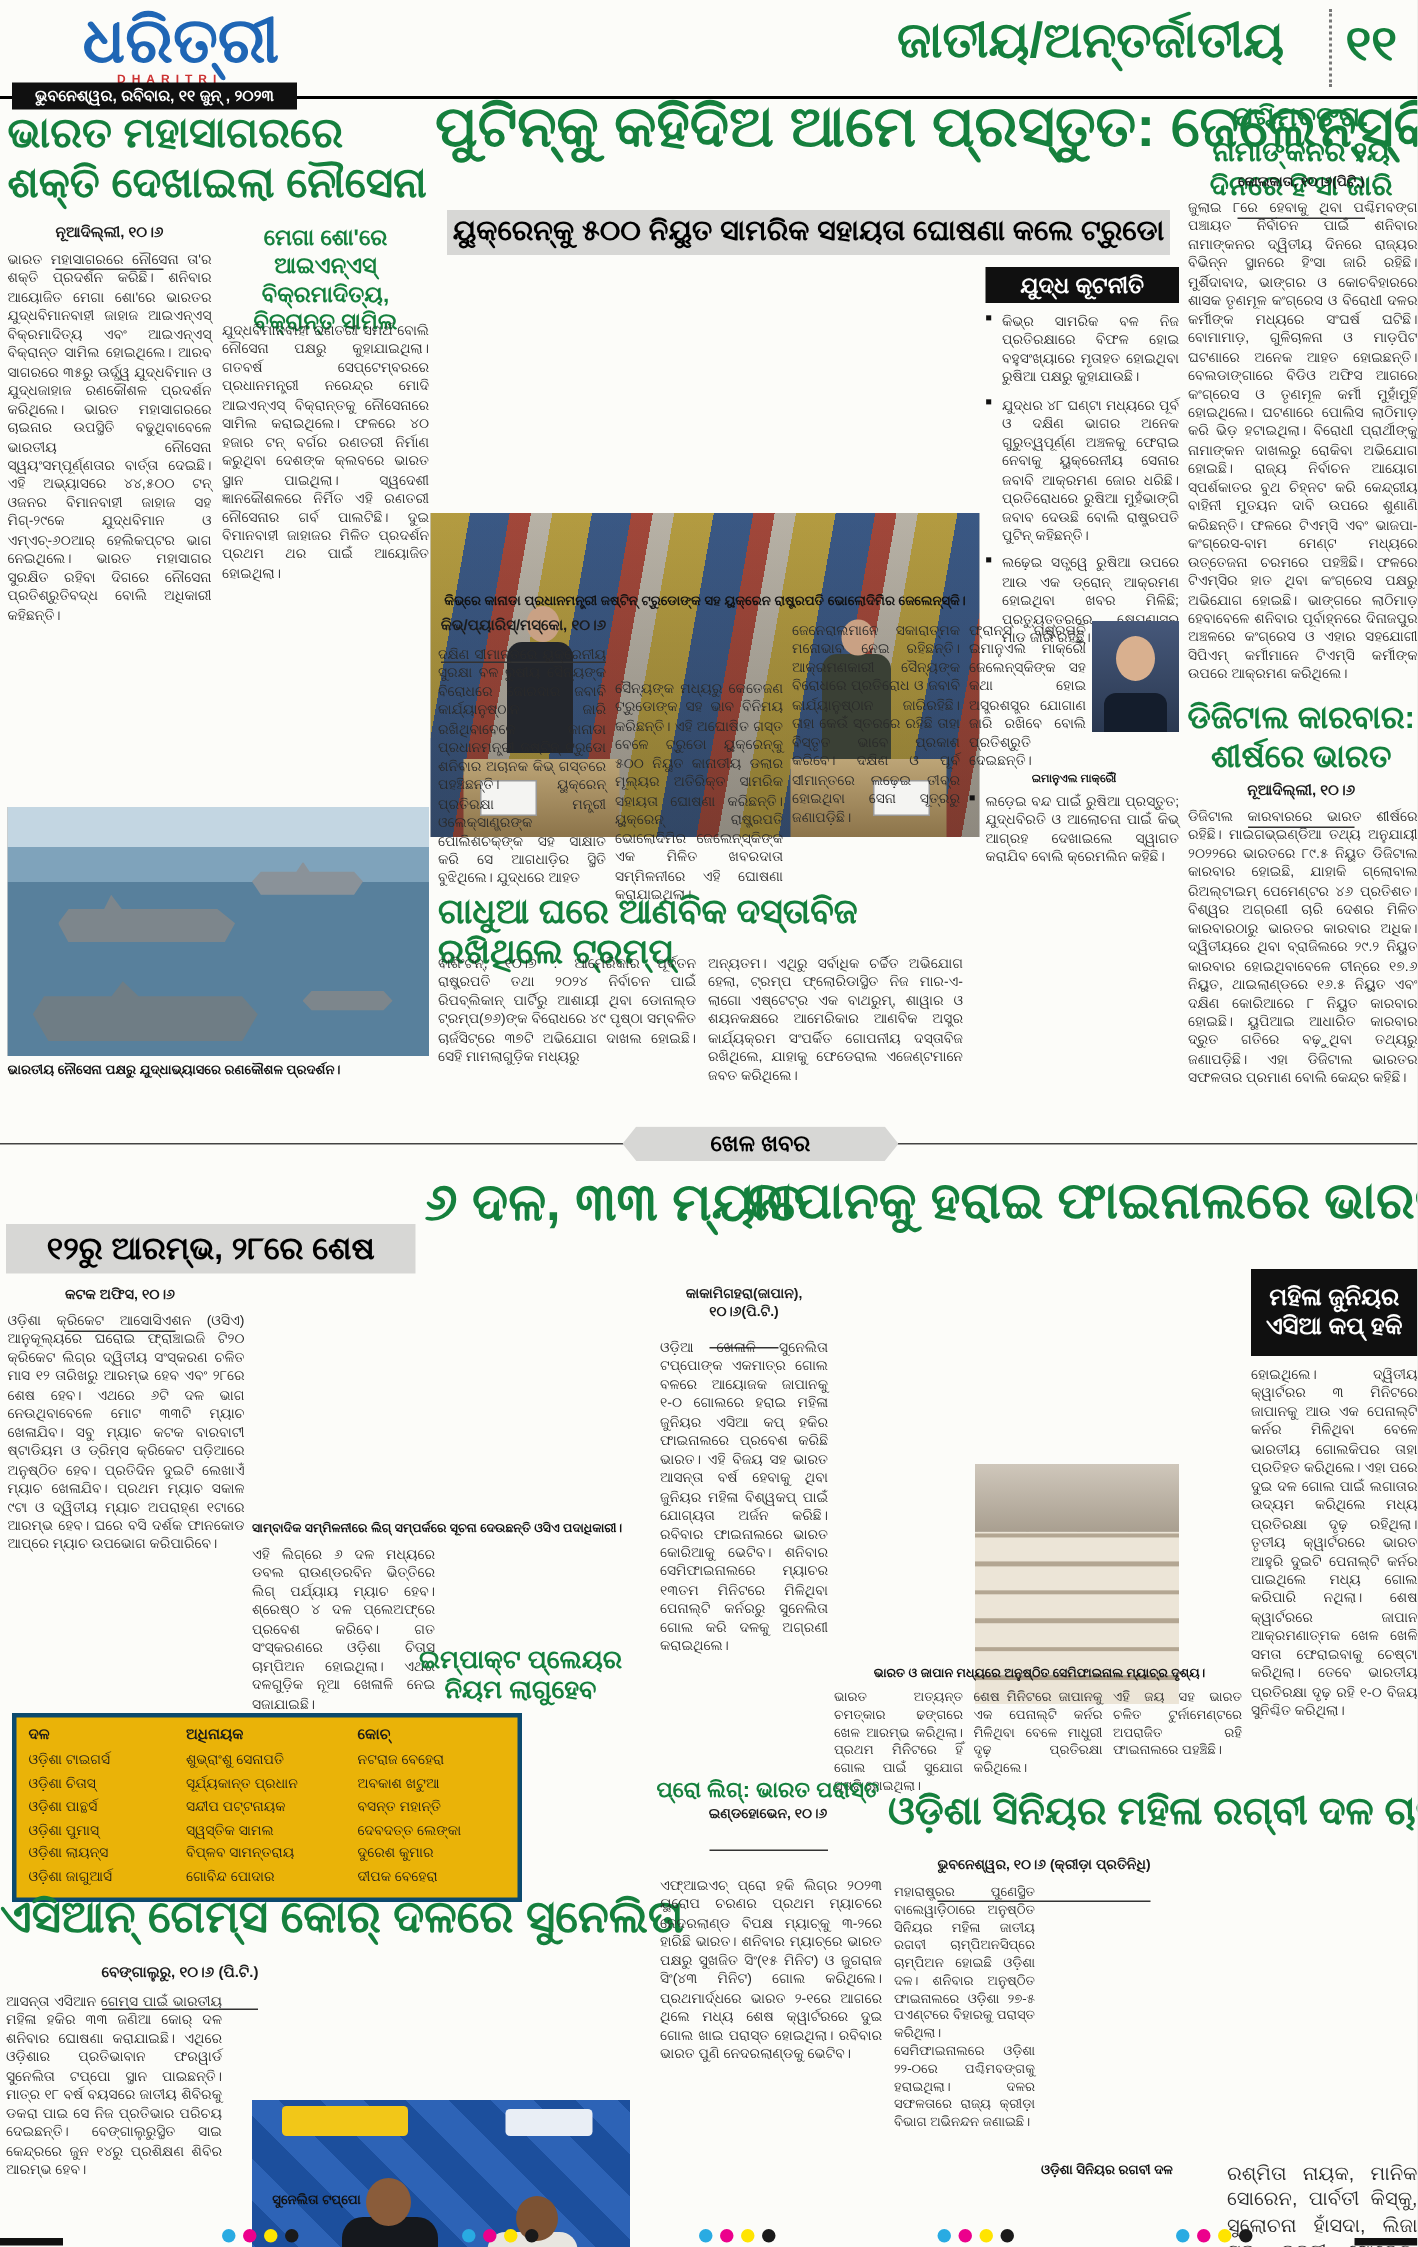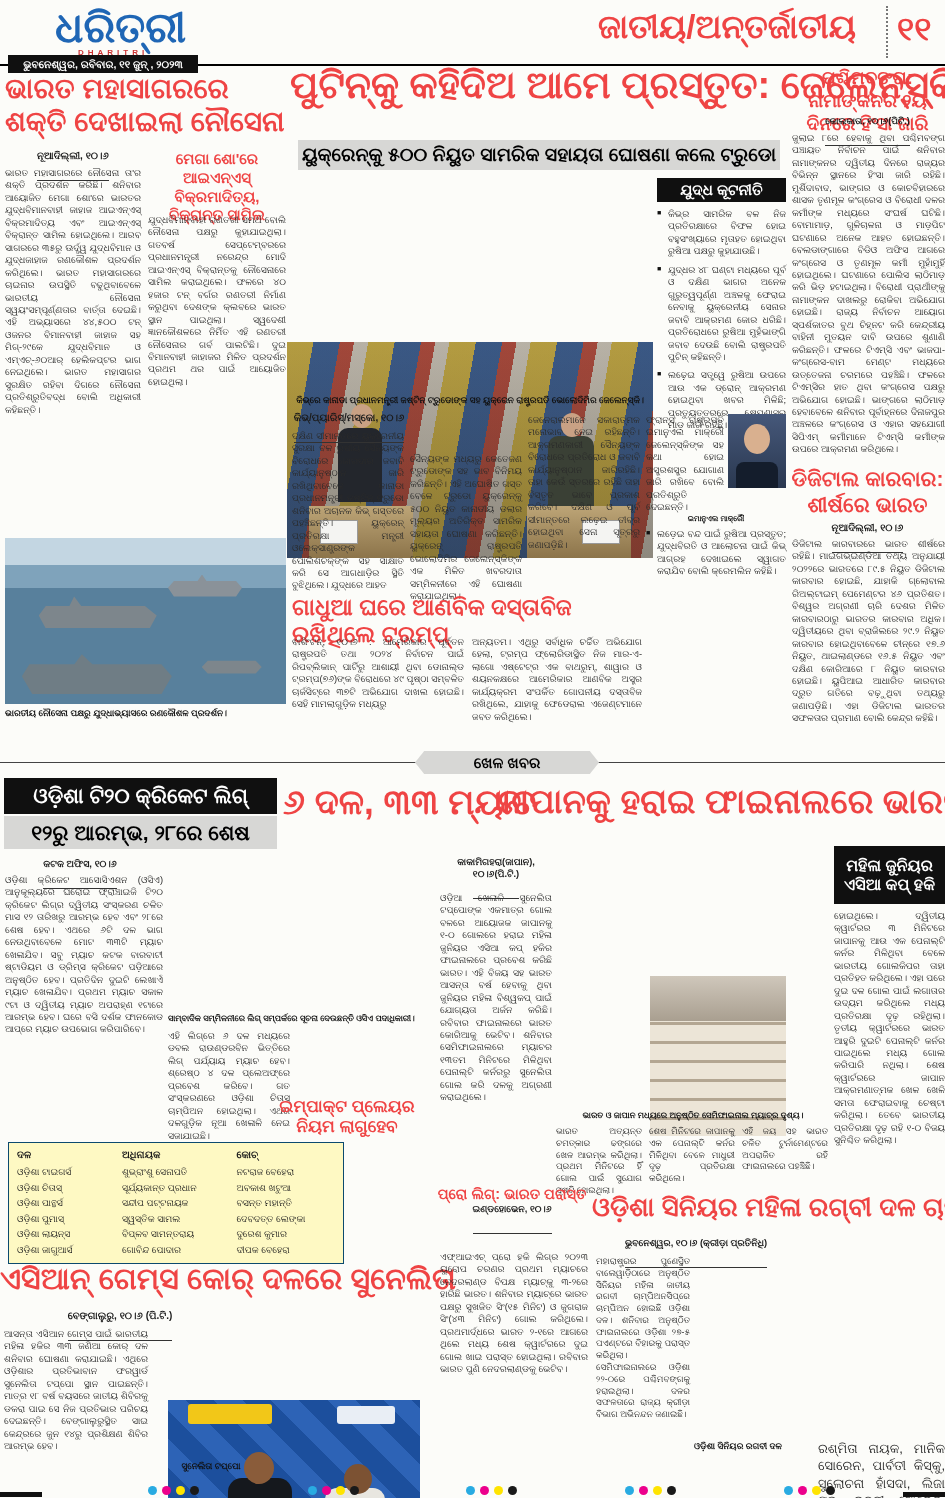--- a/index.html
+++ b/index.html
@@ -1,30 +1,30 @@
 <!DOCTYPE html>
 <html><head>
 <meta charset="utf-8">
 <style>
   html,body{margin:0;padding:0;background:#e8e8e4;}
   .page{position:relative;width:945px;height:1498px;margin:0 auto;background:#fcfcf9;
         font-family:"Liberation Sans","DejaVu Sans",sans-serif;color:#1b1b1b;overflow:hidden;}
   .abs{position:absolute;}
-  .hl{font-weight:bold;color:#ef4444;}
+  .hl{font-weight:bold;color:#15803d;}
   .body-txt{font-size:9.3px;line-height:1.34;text-align:justify;color:#2a2a2a;}
   .dl{font-weight:bold;font-size:10px;text-align:center;}
   .dl span{border-bottom:1px solid #333;display:inline-block;padding-bottom:18px;}
   .cap{font-size:8.8px;font-weight:bold;color:#111;}
   .box-black{background:#101010;color:#fff;font-weight:bold;display:flex;align-items:center;justify-content:center;text-align:center;}
   .box-gray{background:#d7d7d5;color:#000;font-weight:bold;display:flex;align-items:center;justify-content:center;text-align:center;}
   .rule{background:#000;}
   .bullet{position:relative;padding-left:11px;margin-bottom:6px;}
   .bullet::before{content:"■";position:absolute;left:0;top:0;font-size:7px;color:#111;}
   .photo{overflow:hidden;position:relative;background:#999;}
-  .tbl{background:#fef9c3;border:1px solid #0c4a6e;padding:6px 8px;font-size:9.3px;}
+  .tbl{background:#eab308;border:3px solid #0c4a6e;padding:6px 8px;font-size:9.3px;}
   .tbl .row{display:flex;margin-bottom:4.5px;}
   .tbl .c1{width:33%;} .tbl .c2{width:36%;} .tbl .c3{width:31%;}
   .tbl .hd{font-weight:bold;font-size:10px;margin-bottom:6px;}
   .chev{clip-path:polygon(0 50%,5% 0,95% 0,100% 50%,95% 100%,5% 100%);}
   .nowrap{white-space:nowrap;}
   .ctr{text-align:center;}
   .dots{display:flex;gap:5px;}
   .dot{width:9px;height:9px;border-radius:50%;}
 </style>
 </head>
@@ -116,21 +116,20 @@
 
   <div class="abs hl ctr" style="left:790px;top:466px;width:155px;font-size:21px;line-height:1.25;">ଡିଜିଟାଲ କାରବାର: ଶୀର୍ଷରେ ଭାରତ</div>
   <div class="abs dl" style="left:790px;top:522px;width:155px;">
     <span>ନୂଆଦିଲ୍ଲୀ, ୧୦।୬</span>
   </div>
   <div class="abs body-txt" style="left:792px;top:538px;width:153px;height:216px;">ଡିଜିଟାଲ କାରବାରରେ ଭାରତ ଶୀର୍ଷରେ ରହିଛି। ମାଇଗଭ୍‌ଇଣ୍ଡିଆ ତଥ୍ୟ ଅନୁଯାୟୀ ୨୦୨୨ରେ ଭାରତରେ ୮୯.୫ ନିୟୁତ ଡିଜିଟାଲ କାରବାର ହୋଇଛି, ଯାହାକି ଗ୍ଲୋବାଲ ରିଅଲ୍‌ଟାଇମ୍ ପେମେଣ୍ଟର ୪୬ ପ୍ରତିଶତ। ବିଶ୍ୱର ଅଗ୍ରଣୀ ଚାରି ଦେଶର ମିଳିତ କାରବାରଠାରୁ ଭାରତର କାରବାର ଅଧିକ। ଦ୍ୱିତୀୟରେ ଥିବା ବ୍ରାଜିଲରେ ୨୯.୨ ନିୟୁତ କାରବାର ହୋଇଥିବାବେଳେ ଚୀନ୍‌ରେ ୧୭.୬ ନିୟୁତ, ଥାଇଲାଣ୍ଡରେ ୧୬.୫ ନିୟୁତ ଏବଂ ଦକ୍ଷିଣ କୋରିଆରେ ୮ ନିୟୁତ କାରବାର ହୋଇଛି। ୟୁପିଆଇ ଆଧାରିତ କାରବାର ଦ୍ରୁତ ଗତିରେ ବଢ଼ୁଥିବା ତଥ୍ୟରୁ ଜଣାପଡ଼ିଛି। ଏହା ଡିଜିଟାଲ ଭାରତର ସଫଳତାର ପ୍ରମାଣ ବୋଲି କେନ୍ଦ୍ର କହିଛି।</div>
 
   <div class="abs" style="left:0;top:762px;width:945px;height:1px;background:#444;"></div>
   <div class="abs box-gray chev" style="left:415px;top:751px;width:184px;height:23px;font-size:15px;">ଖେଳ ଖବର</div>
 
-  <div class="abs box-black" style="left:4px;top:778px;width:273px;height:36px;font-size:21px;">ଓଡ଼ିଶା ଟି୨୦ କ୍ରିକେଟ ଲିଗ୍</div>
   <div class="abs box-gray" style="left:4px;top:816px;width:273px;height:33px;font-size:21px;">୧୨ରୁ ଆରମ୍ଭ, ୨୮ରେ ଶେଷ</div>
   <div class="abs hl ctr nowrap" style="left:283px;top:782px;width:212px;font-size:35px;">୬ ଦଳ, ୩୩ ମ୍ୟାଚ</div>
   <div class="abs hl ctr nowrap" style="left:498px;top:782px;width:447px;font-size:34px;">ଜାପାନକୁ ହରାଇ ଫାଇନାଲରେ ଭାରତ</div>
 
   <div class="abs dl" style="left:5px;top:858px;width:150px;font-size:9.5px;">
     <span>କଟକ ଅଫିସ, ୧୦।୬</span>
   </div>
   <div class="abs body-txt" style="left:5px;top:874px;width:158px;height:258px;">ଓଡ଼ିଶା କ୍ରିକେଟ ଆସୋସିଏଶନ (ଓସିଏ) ଆନୁକୂଲ୍ୟରେ ଘରୋଇ ଫ୍ରାଞ୍ଚାଇଜି ଟି୨୦ କ୍ରିକେଟ ଲିଗ୍‌ର ଦ୍ୱିତୀୟ ସଂସ୍କରଣ ଚଳିତ ମାସ ୧୨ ତାରିଖରୁ ଆରମ୍ଭ ହେବ ଏବଂ ୨୮ରେ ଶେଷ ହେବ। ଏଥରେ ୬ଟି ଦଳ ଭାଗ ନେଉଥିବାବେଳେ ମୋଟ ୩୩ଟି ମ୍ୟାଚ ଖେଳାଯିବ। ସବୁ ମ୍ୟାଚ କଟକ ବାରବାଟୀ ଷ୍ଟାଡିୟମ ଓ ଡ୍ରିମ୍ସ କ୍ରିକେଟ ପଡ଼ିଆରେ ଅନୁଷ୍ଠିତ ହେବ। ପ୍ରତିଦିନ ଦୁଇଟି ଲେଖାଏଁ ମ୍ୟାଚ ଖେଳାଯିବ। ପ୍ରଥମ ମ୍ୟାଚ ସକାଳ ୯ଟା ଓ ଦ୍ୱିତୀୟ ମ୍ୟାଚ ଅପରାହ୍ଣ ୧ଟାରେ ଆରମ୍ଭ ହେବ। ଘରେ ବସି ଦର୍ଶକ ଫାନକୋଡ ଆପ୍‌ରେ ମ୍ୟାଚ ଉପଭୋଗ କରିପାରିବେ।</div>
 
   <div class="abs photo" style="left:168px;top:858px;width:252px;height:152px;">

